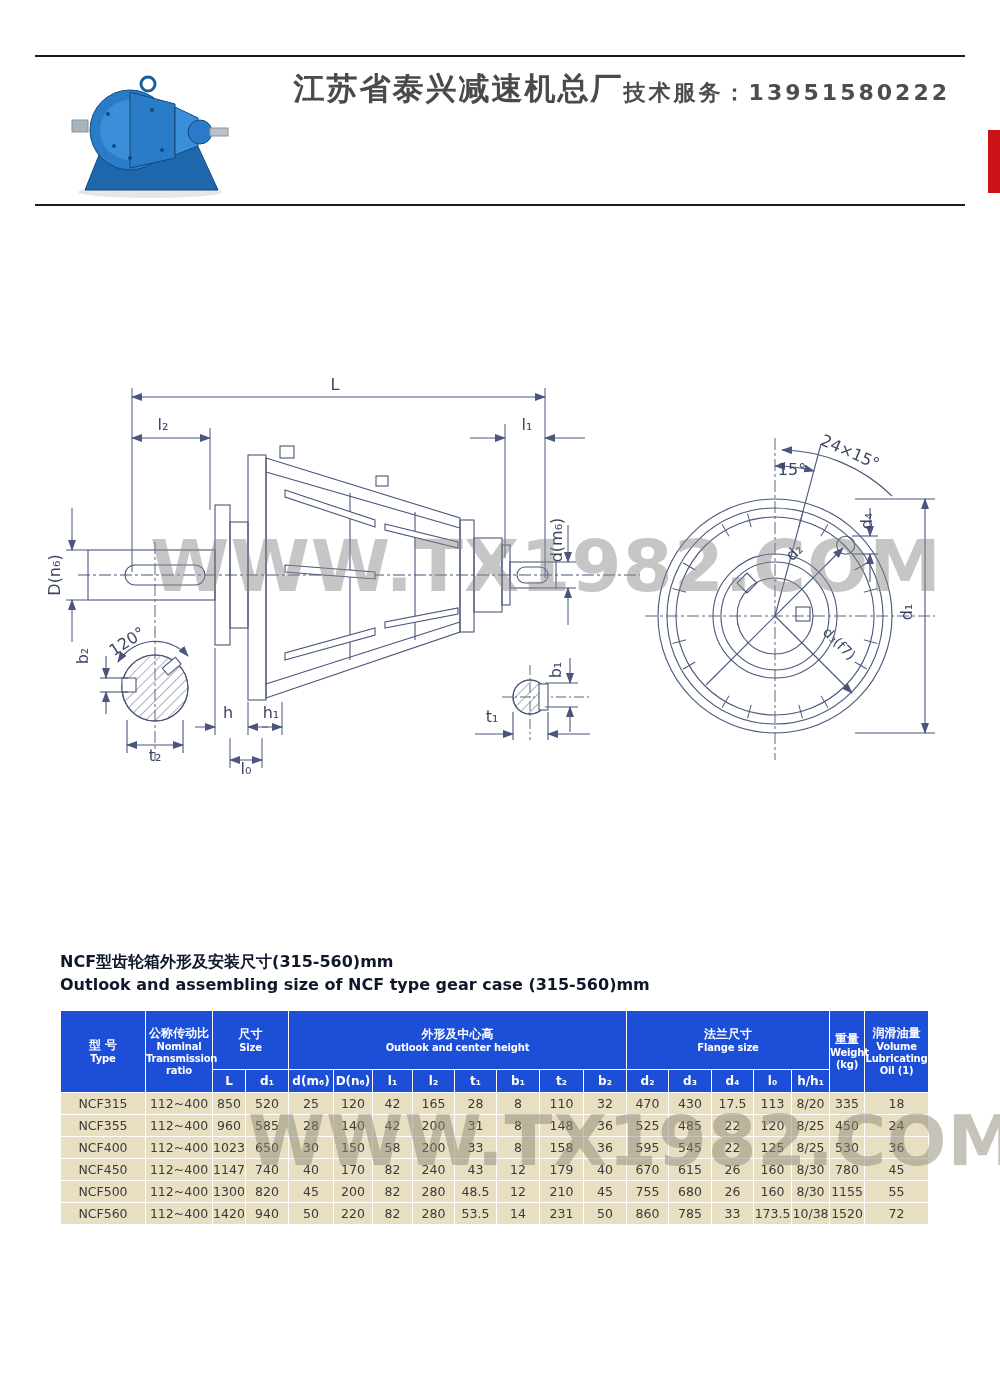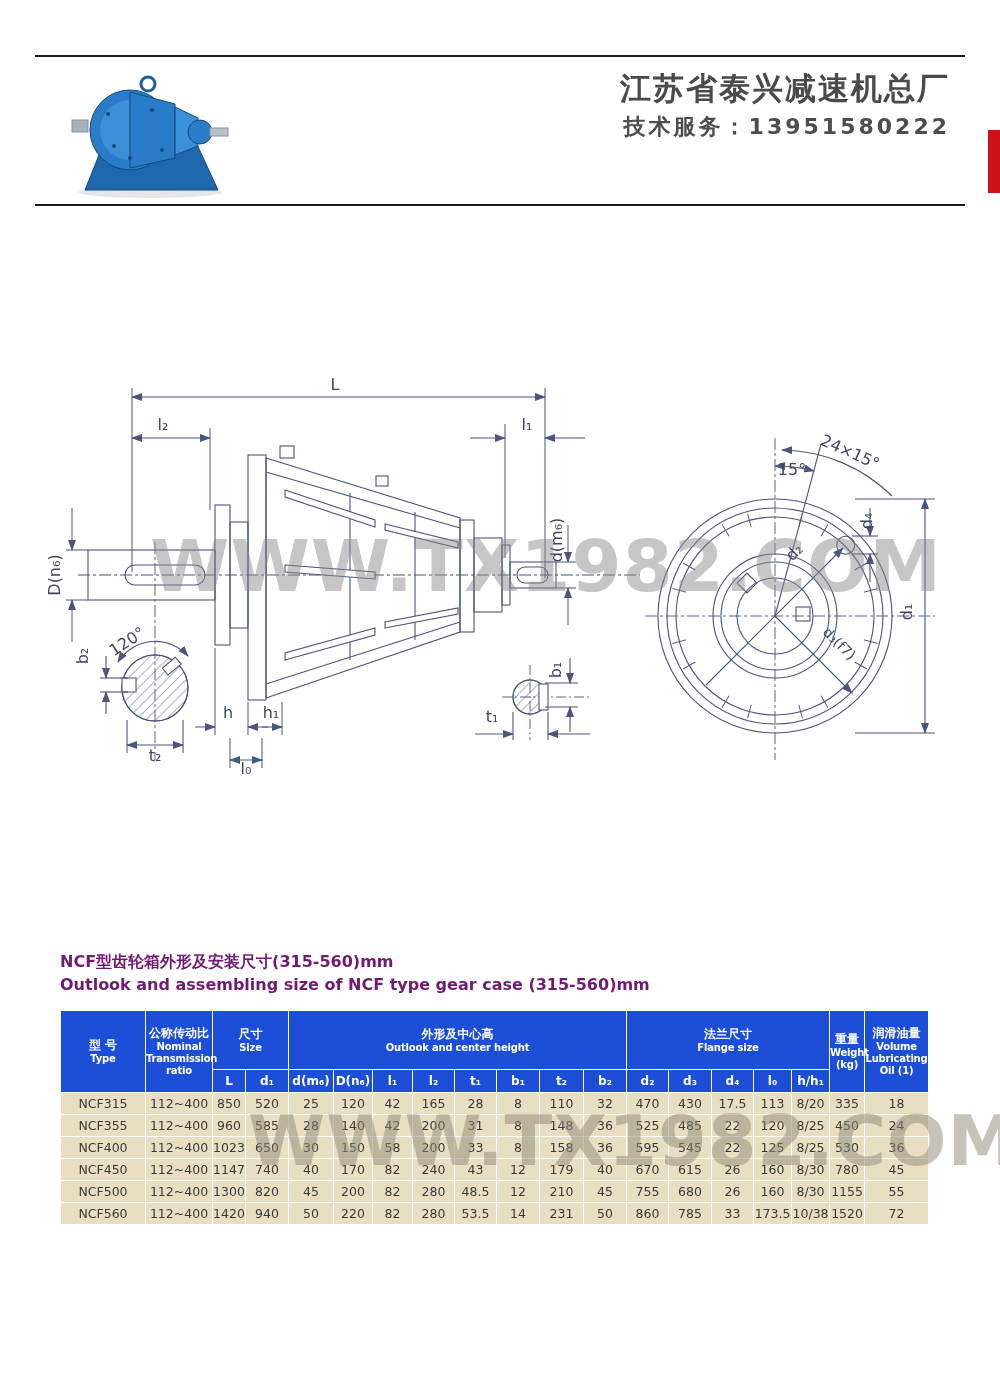--- a/index.html
+++ b/index.html
@@ -4,37 +4,37 @@
 <style>
   html,body{margin:0;padding:0;background:#ffffff;}
   body{font-family:"DejaVu Sans","Liberation Sans",sans-serif;}
   #page{position:relative;width:1000px;height:1400px;background:#ffffff;overflow:hidden;}
 
   
   .rule{position:absolute;left:35px;width:930px;height:2px;background:#1c1c1c;}
   #rule-top{top:55px;}
   #rule-bottom{top:204px;}
   #logo{position:absolute;left:70px;top:62px;width:165px;height:140px;}
-  #header-text{position:absolute;right:50px;top:66px;display:flex;flex-direction:column;align-items:flex-end;}
+  #header-text{position:absolute;right:50px;top:66px;display:flex;flex-direction:row;align-items:flex-end;}
   #company-name{font-size:31px;font-weight:bold;color:#4a4a4a;letter-spacing:2px;line-height:44px;}
   #website-url{font-size:20px;font-weight:bold;color:#4d4d4d;letter-spacing:1px;line-height:34px;}
   #service-phone{font-size:22px;font-weight:bold;color:#4d4d4d;letter-spacing:3px;line-height:34px;}
   #red-tab{position:absolute;right:0;top:130px;width:12px;height:63px;background:#cc1418;}
 
   
   #drawing{position:absolute;left:30px;top:360px;width:940px;height:610px;}
   .dim-label{font-family:"DejaVu Sans",sans-serif;font-size:16px;fill:#3d4765;}
   .dim-label-sm{font-family:"DejaVu Sans",sans-serif;font-size:14px;fill:#3d4765;}
   .watermark{position:absolute;font-weight:bold;font-family:"DejaVu Sans",sans-serif;
              color:#8a8a8a;opacity:.48;white-space:nowrap;letter-spacing:1px;pointer-events:none;}
   #watermark-drawing{left:150px;top:524px;font-size:72px;}
   #watermark-table{left:248px;top:1100px;font-size:70px;color:#8f8a78;opacity:.5;}
 
   
-  #section-titles{position:absolute;left:60px;top:950px;color:#701a75;}
+  #section-titles{position:absolute;left:60px;top:950px;color:#0f172a;}
   #title-cn{font-size:16px;font-weight:bold;line-height:23px;}
   #title-en{font-size:16px;font-weight:bold;line-height:23px;}
   #spec-table{position:absolute;left:60px;top:1010px;border-collapse:collapse;table-layout:fixed;width:868px;}
   #spec-table th,#spec-table td{border:1px solid #ffffff;padding:0;text-align:center;vertical-align:middle;}
   #spec-table thead th{background:#1d4ed8;color:#ffffff;font-weight:bold;}
   .gh{height:58px;font-size:12px;line-height:14px;}
   .gh .en{display:block;font-size:10px;font-weight:bold;letter-spacing:-0.2px;line-height:12px;}
   .gh .cn{display:block;font-size:12px;line-height:15px;}
   .sh{height:22px;font-size:12px;}
   #spec-table tbody td{background:#e8dfc2;color:#3a3a3a;font-size:12.5px;height:21px;}

